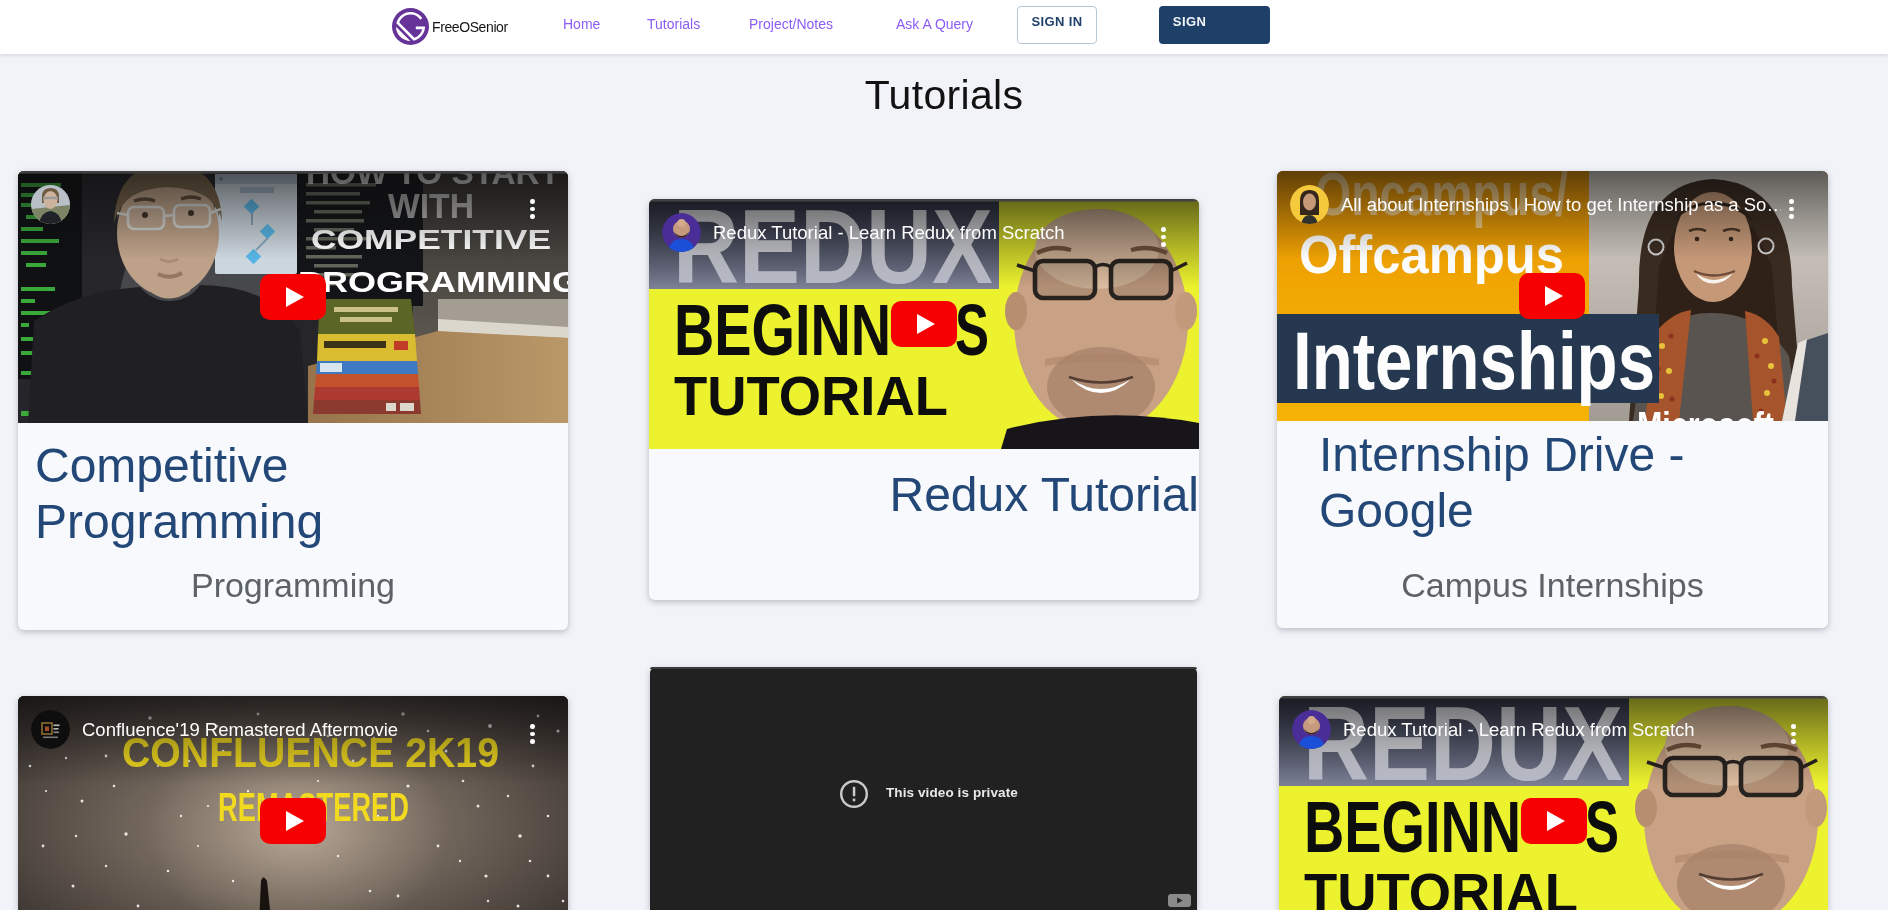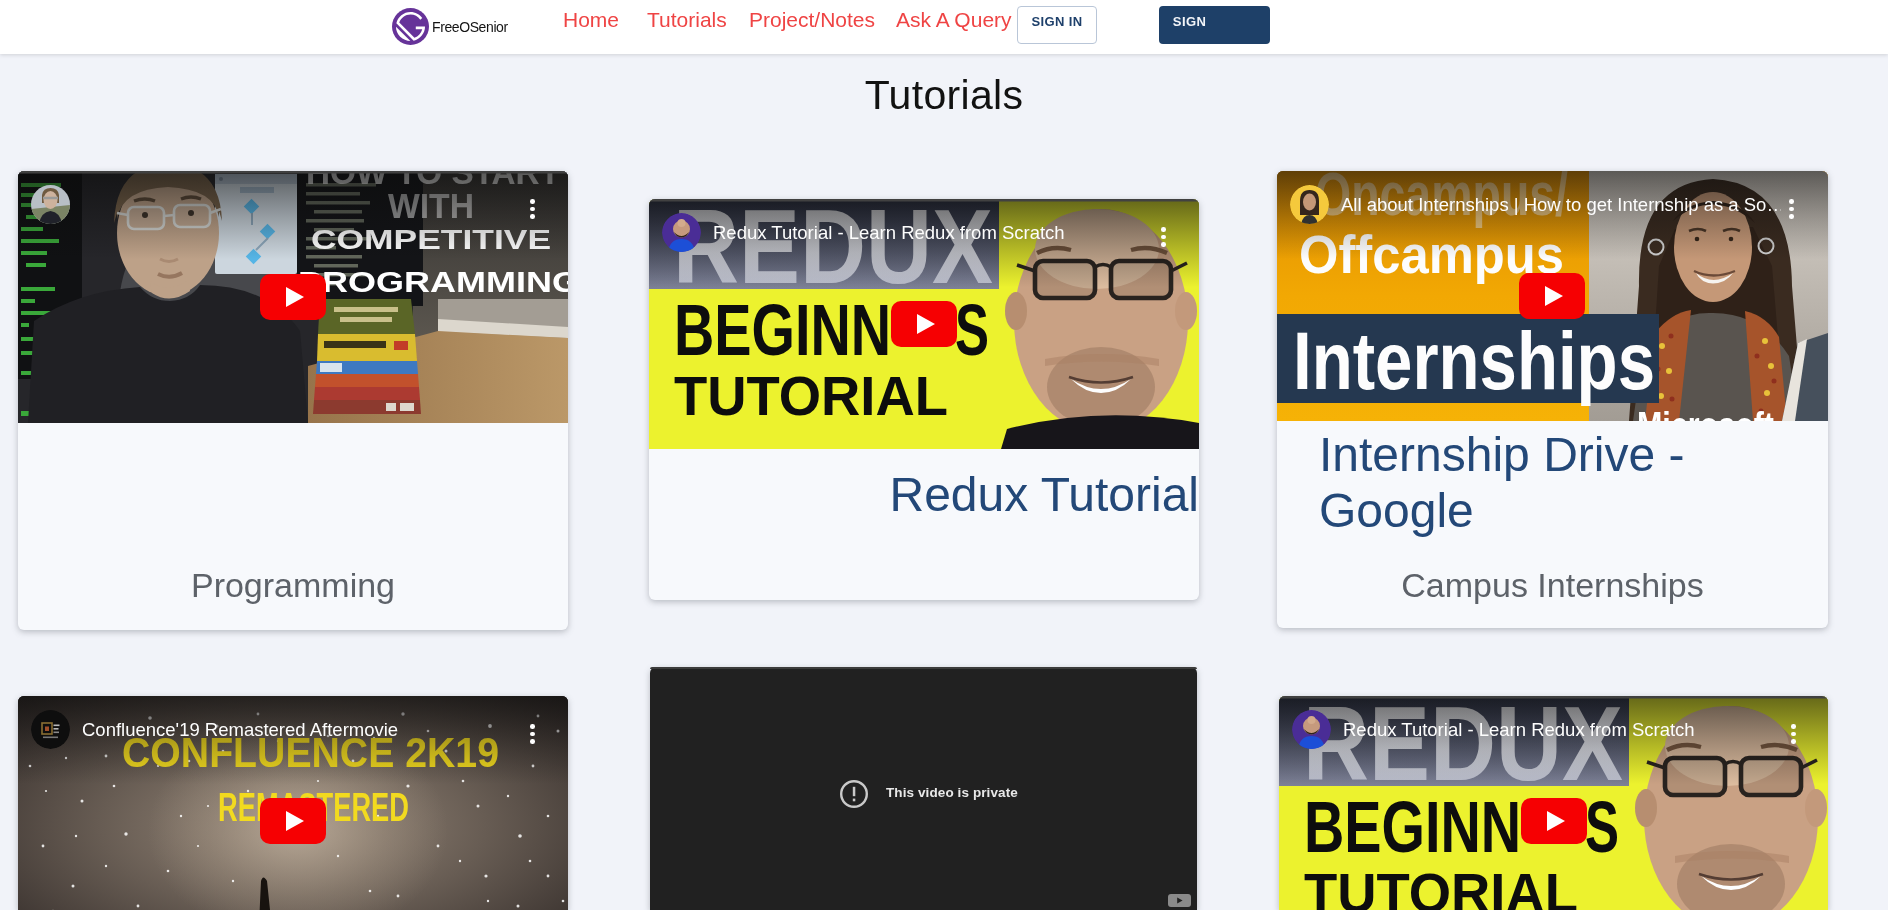--- a/index.html
+++ b/index.html
@@ -2,21 +2,21 @@
 <html><head>
 <meta charset="utf-8">
 <style>
   * { margin:0; padding:0; box-sizing:border-box; }
   html,body { width:1888px; height:910px; overflow:hidden; }
   body { background:#f1f3f9; font-family:"Liberation Sans", sans-serif; position:relative; }
   header { position:absolute; left:0; top:0; width:1888px; height:54px; background:#ffffff;
            box-shadow:0 1px 4px rgba(0,0,0,0.14); z-index:5; }
   .brand { position:absolute; left:392px; top:8px; display:flex; align-items:center; }
   .brandname { font-size:14px; color:#141414; letter-spacing:-0.4px; }
-  .navlink { position:absolute; top:8px; font-size:21px; color:#ef4444; }
+  .navlink { position:absolute; top:16px; font-size:14px; color:#8b5cf6; }
   .btn { position:absolute; top:6px; height:38px; border-radius:4px; font-size:13px; font-weight:bold;
          letter-spacing:0.4px; display:flex; align-items:center; justify-content:center; padding-bottom:8px; }
   .btn-outline { background:#fff; border:1px solid #b9c6d8; color:#1e406b; }
   .btn-fill { background:#1e4068; color:#f2f4f8; }
   h1.pagetitle { position:absolute; left:0; top:72px; width:1888px; text-align:center;
                  font-size:41px; font-weight:400; color:#121212; letter-spacing:0.3px; }
   .card { position:absolute; background:#f7f9fc; border-radius:6px;
           box-shadow:0 2px 6px rgba(80,85,95,0.35); }
   .thumb { position:absolute; left:0; top:0; width:550px; overflow:hidden;
            border-radius:6px 6px 0 0; background:#111; }
@@ -172,20 +172,23 @@
     </svg></div>
     <div class="ytdots">
         <span></span>
         <span></span>
         <span></span>
       </div>
     <div class="ytplay" style="top:103px;"><svg width="66" height="46" viewBox="0 0 66 46">
       <rect width="66" height="46" rx="10" fill="#f60002"></rect>
       <path d="M26 13 L26 33 L44 23 Z" fill="#fefefe"></path>
     </svg></div>
+  </div>
+  <div style="position:absolute; left:17px; top:267px; width:515px;">
+    <div class="cardtitle">Competitive Programming</div>
   </div>
   <div class="cardsub" style="position:absolute; left:0; top:393px; width:550px;">Programming</div>
 </div>
 
 <div class="card" style="left:649px; top:199px; width:550px; height:401px;">
   <div class="thumb" style="height:250px;" id="thumb-redux1">
     <svg width="550" height="250" viewBox="0 0 550 250" style="position:absolute;left:0;top:0">
       <defs>
         <linearGradient id="slate1" x1="0" y1="0" x2="0" y2="1">
           <stop offset="0" stop-color="#30364a"></stop>

